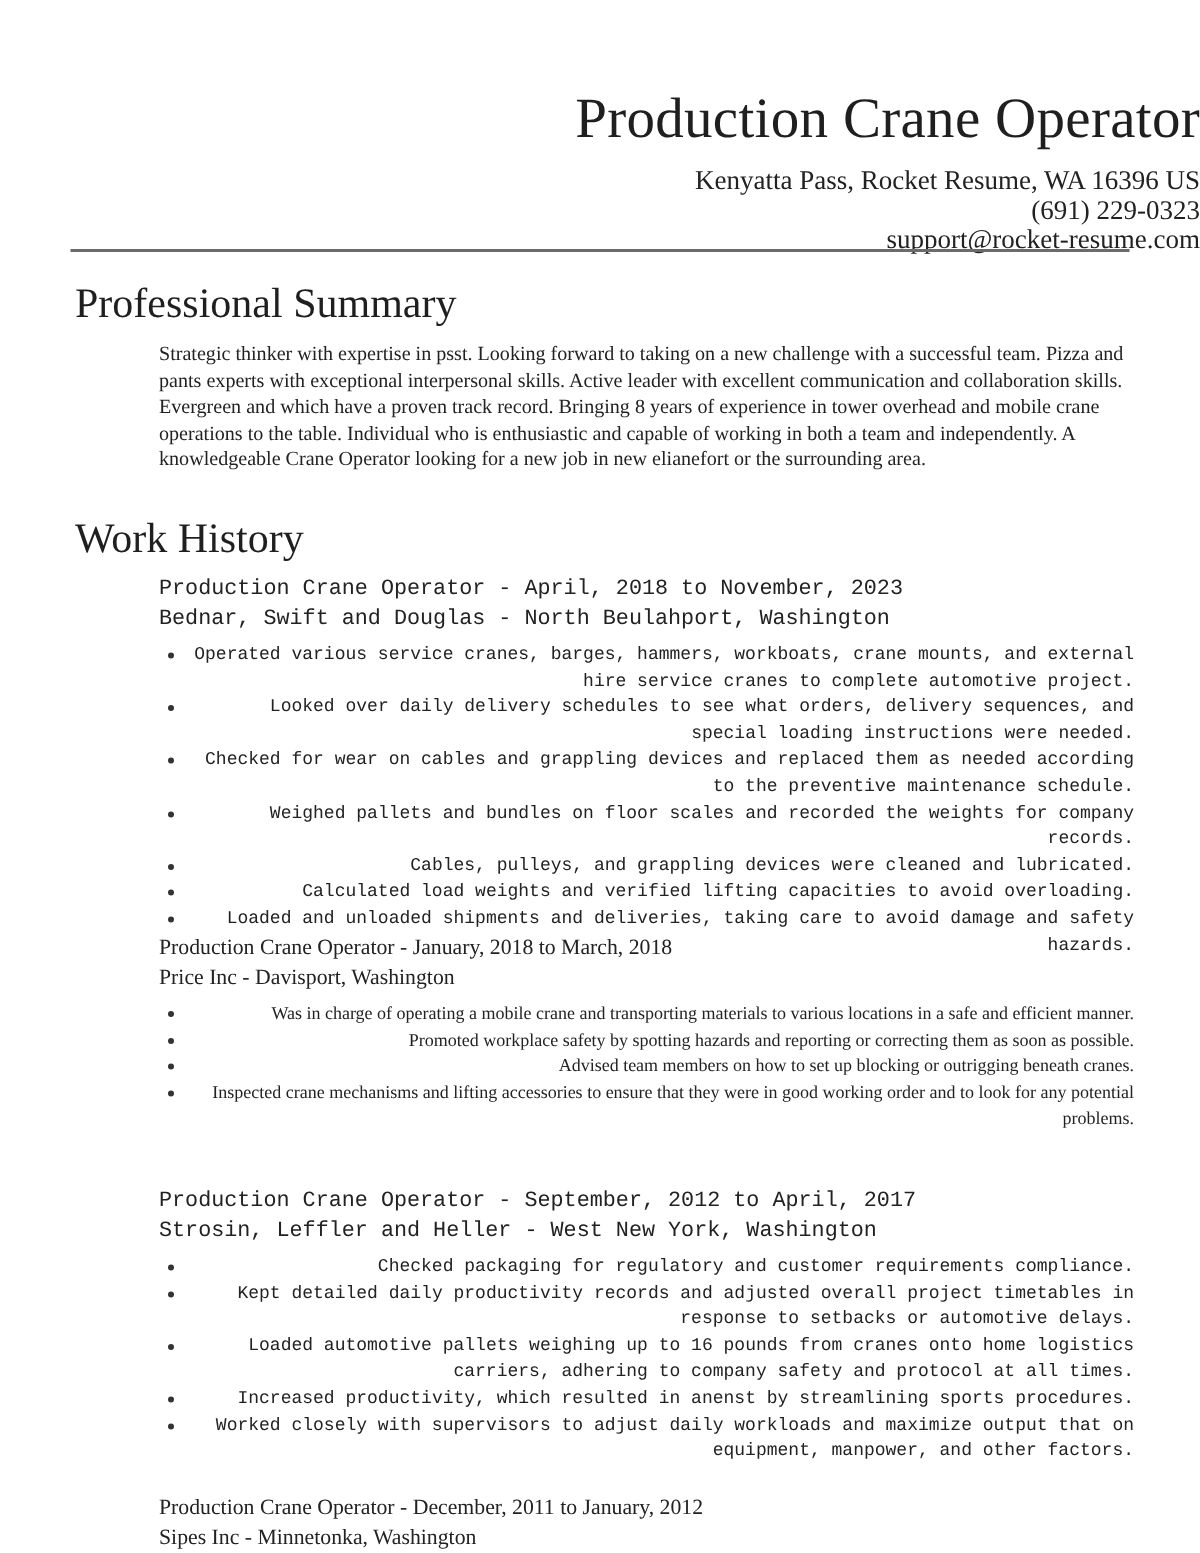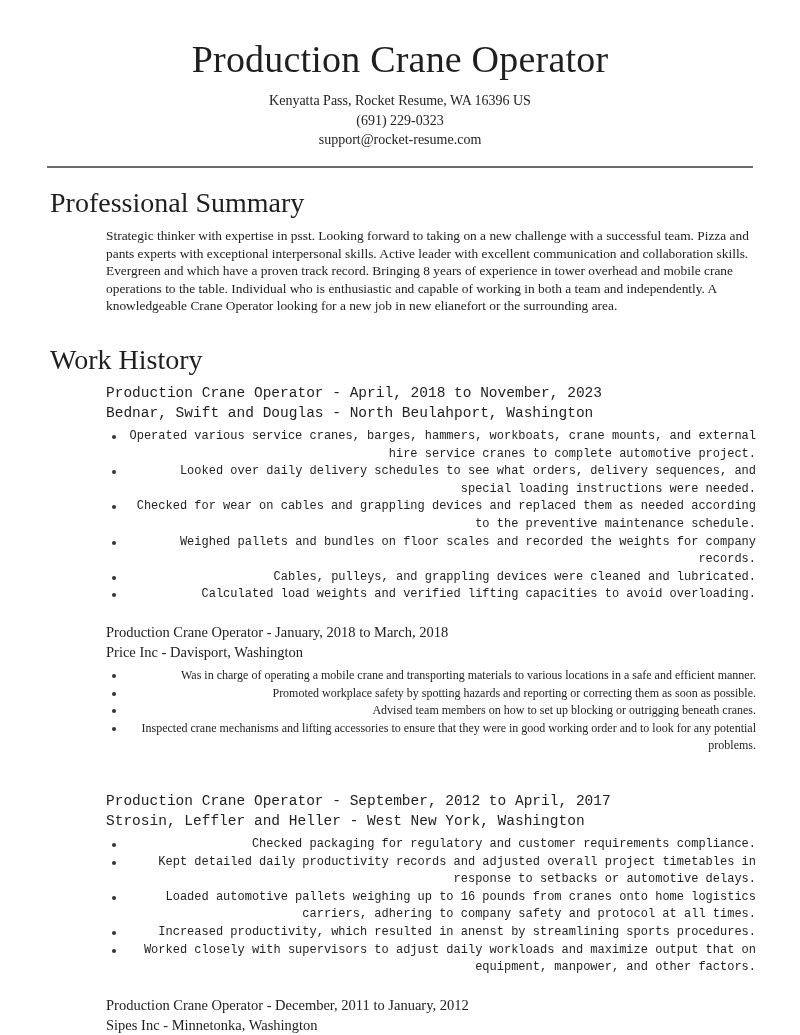--- a/index.html
+++ b/index.html
@@ -13,36 +13,36 @@
     overflow: hidden;
     color: #222222;
     font-family: "DejaVu Serif", "Liberation Serif", serif;
   }
   .page {
     position: relative;
     width: 800px;
     height: 1035px;
   }
   .header {
-    text-align: center;
-    padding-top: 37px;
+    text-align: right;
+    padding-top: 57px;
   }
   .name {
     font-family: "Liberation Serif", "DejaVu Serif", serif;
     font-size: 38px;
     font-weight: normal;
     margin: 0;
     line-height: 44px;
     letter-spacing: 0.2px;
     color: #1f1f1f;
   }
   .contact {
     margin-top: 10px;
     font-family: "Liberation Serif", "DejaVu Serif", serif;
-    font-size: 14px;
+    font-size: 18px;
     line-height: 19.5px;
     color: #222;
   }
   .divider {
     position: absolute;
     left: 47px;
     top: 166px;
     width: 706px;
     height: 2px;
     background: #6b6b6b;
@@ -127,20 +127,21 @@
   <div class="job" style="top:383px;font-family:Liberation Mono, monospace;">
     <p class="job-title-line">Production Crane Operator - April, 2018 to November, 2023</p>
     <p class="job-company-line">Bednar, Swift and Douglas - North Beulahport, Washington</p>
     <ul>
       <li>Operated various service cranes, barges, hammers, workboats, crane mounts, and external hire service cranes to complete automotive project.</li>
       <li>Looked over daily delivery schedules to see what orders, delivery sequences, and special loading instructions were needed.</li>
       <li>Checked for wear on cables and grappling devices and replaced them as needed according to the preventive maintenance schedule.</li>
       <li>Weighed pallets and bundles on floor scales and recorded the weights for company records.</li>
       <li>Cables, pulleys, and grappling devices were cleaned and lubricated.</li>
       <li>Calculated load weights and verified lifting capacities to avoid overloading.</li>
+      <li>Loaded and unloaded shipments and deliveries, taking care to avoid damage and safety hazards.</li>
     </ul>
   </div>
 
   <div class="job" style="top:622px;">
     <p class="job-title-line">Production Crane Operator - January, 2018 to March, 2018</p>
     <p class="job-company-line">Price Inc - Davisport, Washington</p>
     <ul>
       <li>Was in charge of operating a mobile crane and transporting materials to various locations in a safe and efficient manner.</li>
       <li>Promoted workplace safety by spotting hazards and reporting or correcting them as soon as possible.</li>
       <li>Advised team members on how to set up blocking or outrigging beneath cranes.</li>

